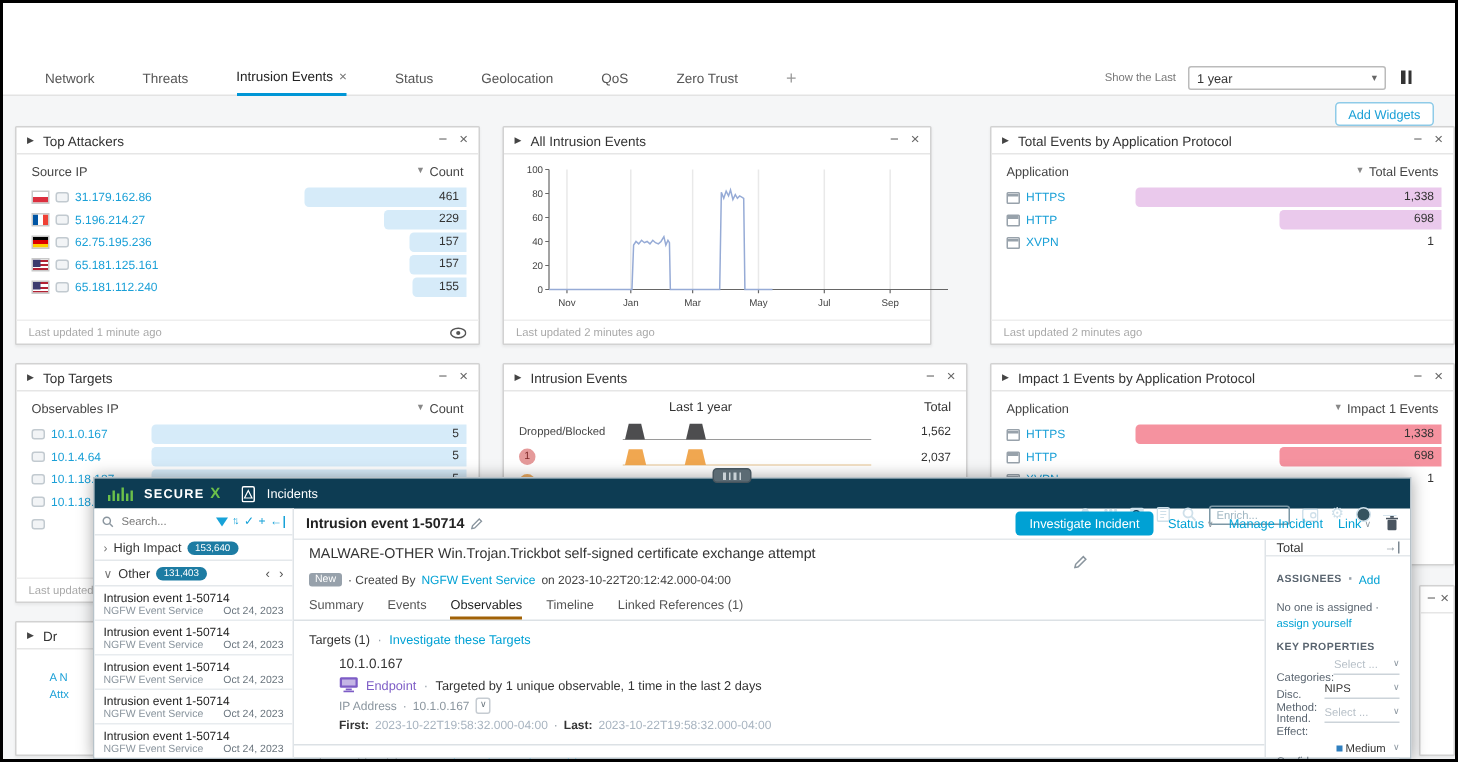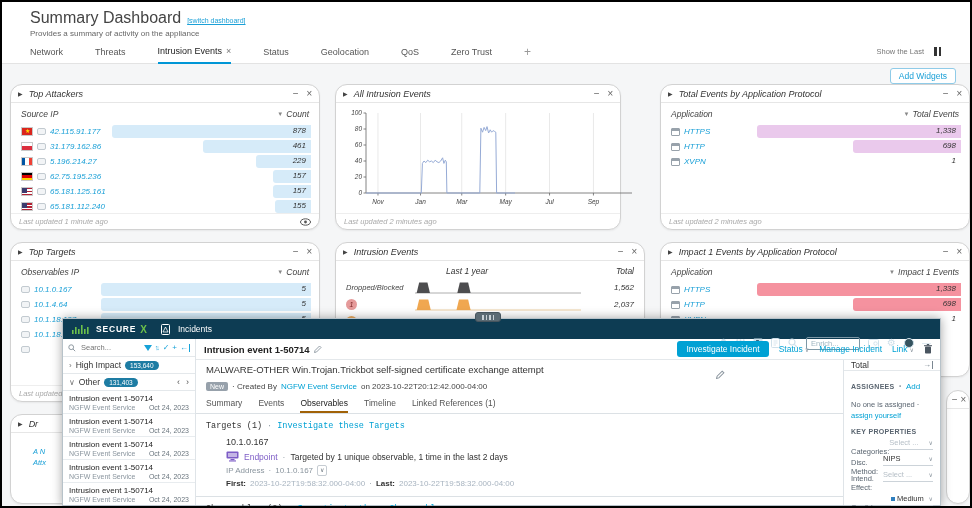--- a/index.html
+++ b/index.html
@@ -21,21 +21,21 @@
   .showlast-label{font-size:7.5px;color:#777;}
   .showlast-select{width:132px;height:16px;border:1px solid #bbb;border-radius:2px;background:#fff;display:flex;align-items:center;justify-content:space-between;padding:0 5px;font-size:8.5px;color:#333;cursor:pointer;}
   .caret-down{font-size:7px;color:#666;}
   .pause-btn{display:flex;gap:2px;cursor:pointer;padding:2px;}
   .pause-btn i{display:block;width:2.5px;height:9px;background:#333;}
 
   
   .dash-body{position:absolute;top:62px;left:0;right:0;bottom:0;background:#f5f6f7;}
   .add-widgets{position:absolute;top:66px;right:14px;height:16px;border:1px solid #8fcbe8;border-radius:3px;background:#fff;color:#1ba0d7;font-size:8.5px;padding:0 8px;cursor:pointer;font-family:inherit;}
 
-  .widget{position:absolute;background:#fff;border:1px solid #d2d2d2;border-radius:12px;box-shadow:0 1px 2px rgba(0,0,0,.06);font-style:italic;}
+  .widget{position:absolute;background:#fff;border:1px solid #d2d2d2;border-radius:1px;box-shadow:0 1px 2px rgba(0,0,0,.06);}
   .whead{height:18px;display:flex;align-items:center;gap:6px;padding:0 7px;border-bottom:1px solid #e6e6e6;}
   .tri{font-size:6px;color:#444;cursor:pointer;}
   .wtitle{font-size:9px;color:#333;}
   .wctl{margin-left:auto;display:flex;gap:8px;}
   .wmin,.wclose{font-size:10px;color:#666;cursor:pointer;line-height:1;}
   .colhead{display:flex;justify-content:space-between;padding:6px 10px 4px 10px;font-size:8.5px;color:#444;}
   .colr{display:flex;align-items:center;gap:3px;}
   .sorttri{font-size:6px;color:#888;}
   .brow{position:relative;height:13px;margin:2px 8px;}
   .bar{position:absolute;right:0;top:0;height:13px;border-radius:3px 0 0 3px;z-index:0;}
@@ -122,21 +122,21 @@
   .mal-title{font-size:9.5px;color:#333;width:450px;line-height:1.3;}
   .pencil{margin-left:60px;margin-top:6px;}
   .created{display:flex;align-items:center;gap:4px;margin-top:3px;font-size:8px;color:#444;}
   .newbadge{background:#97a1ab;color:#fff;font-size:7px;border-radius:2px;padding:1px 4px;}
   .bluelink{color:#00a1d4;cursor:pointer;text-decoration:none;}
   .purplelink{color:#7d5cc6;cursor:pointer;}
   .sx-tabs{display:flex;gap:16px;margin-top:7px;font-size:8.5px;color:#555;}
   .sx-tab{padding-bottom:3px;cursor:pointer;}
   .sx-tab.active{color:#222;border-bottom:2px solid #a16207;}
   .hr{border-top:1px solid #dce1e5;margin:0 -10px;}
-  .sec-row{display:flex;align-items:flex-end;gap:5px;font-size:8.5px;color:#333;margin-top:7px;font-family:Liberation Mono, monospace;}
+  .sec-row{display:flex;align-items:flex-end;gap:5px;font-size:8.5px;color:#333;margin-top:7px;}
   .indent{margin-left:20px;}
   .tgt-ip{font-size:9px;color:#333;margin-top:6px;}
   .ep-row{display:flex;align-items:center;gap:5px;margin-top:4px;font-size:8.5px;color:#333;}
   .meta-row{display:flex;align-items:center;gap:4px;margin-top:3px;font-size:8px;color:#8a959e;}
   .drop-chip{border:1px solid #c6ccd2;border-radius:2px;font-size:6px;color:#6a757e;padding:0 2px;line-height:9px;cursor:pointer;}
   .fl-row{display:flex;align-items:center;gap:4px;margin-top:3px;font-size:8px;}
   .fl-label{color:#333;font-weight:bold;}
   .fl-val{color:#a8b4c0;}
   .dotsep{color:#98a2ab;}
 
@@ -158,41 +158,38 @@
   .kp-caret{font-size:6px;color:#8a959e;}
   .gap8{margin-top:8px;}
 
   svg{display:block;}
 </style>
 </head>
 <body>
 
 <div class="screen">
 
-  <div class="dash-header">
-    <div class="title-row">
-      <span class="page-title">Summary Dashboard</span>
-      <a class="switch-link">[switch dashboard]</a>
-    </div>
-    <div class="subtitle">Provides a summary of activity on the appliance</div>
-  </div>
   <div class="tabbar">
     <span class="tab">Network</span>
     <span class="tab">Threats</span>
     <span class="tab active">
       <span>Intrusion Events</span>
       <span class="tab-x">×</span>
     </span>
     <span class="tab">Status</span>
     <span class="tab">Geolocation</span>
     <span class="tab">QoS</span>
     <span class="tab">Zero Trust</span>
     <span class="tab tab-plus">+</span>
     <span class="tab-right">
       <span class="showlast-label">Show the Last</span>
+      <span class="showlast-select">
+        <span>1 year</span>
+        <span class="caret-down">▾</span>
+      </span>
       <span class="pause-btn">
           <i></i>
           <i></i>
         </span>
     </span>
   </div>
 
   <div class="dash-body"></div>
   <button class="add-widgets">Add Widgets</button>
 
@@ -204,29 +201,20 @@
           <span class="wmin">−</span>
           <span class="wclose">×</span>
         </span>
     </div>
     <div class="colhead">
       <span>Source IP</span>
       <span class="colr">
           <span class="sorttri">▼</span>
           <span>Count</span>
         </span>
-    </div>
-    <div class="brow">
-      <span class="bar bar-blue" style="width: 68%;"></span>
-      <span class="rowleft">
-          <span class="flag flag-vn"></span>
-          <span class="chat"></span>
-          <a class="iplink">42.115.91.177</a>
-        </span>
-      <span class="bcount">878</span>
     </div>
     <div class="brow">
       <span class="bar bar-blue" style="width: 37%;"></span>
       <span class="rowleft">
           <span class="flag flag-pl"></span>
           <span class="chat"></span>
           <a class="iplink">31.179.162.86</a>
         </span>
       <span class="bcount">461</span>
     </div>

